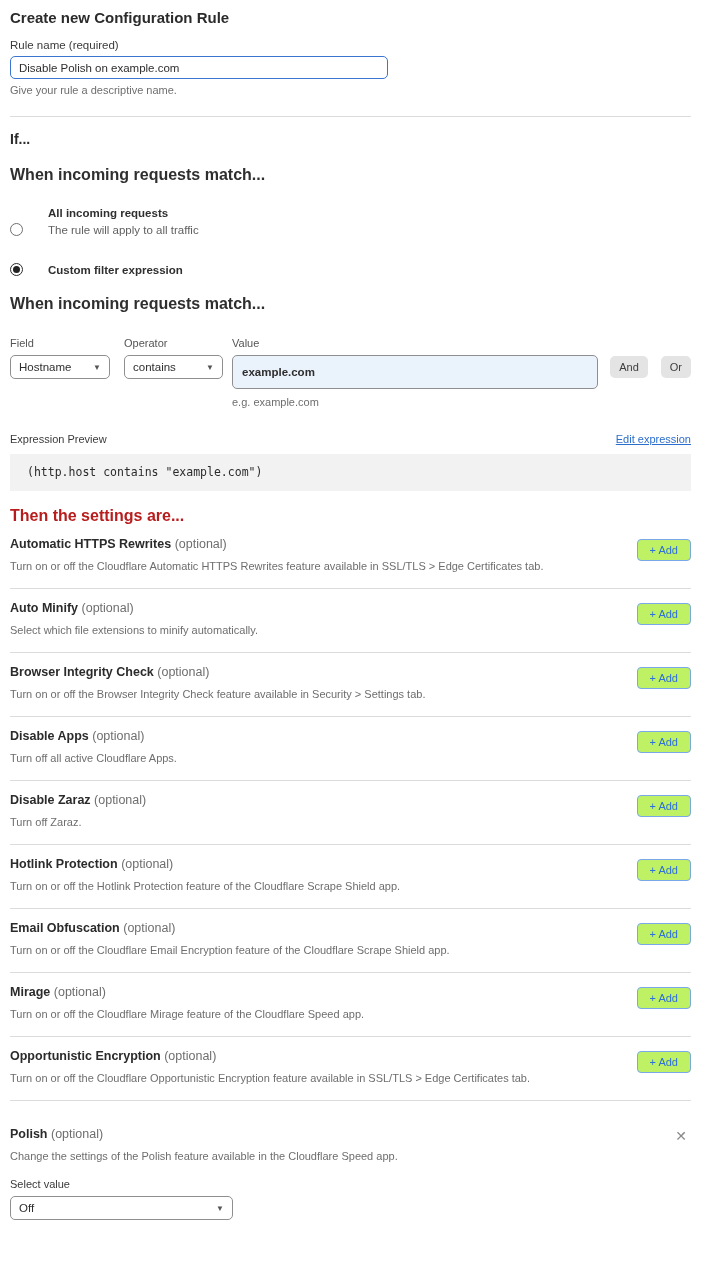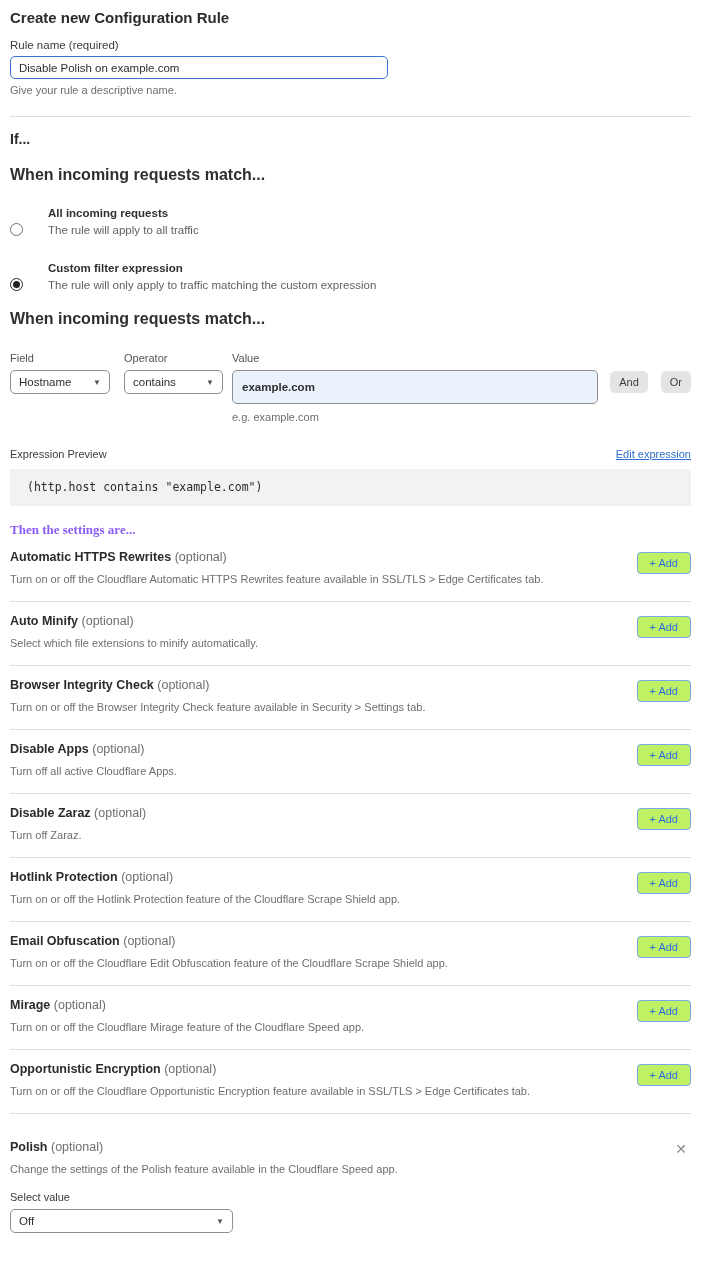--- a/index.html
+++ b/index.html
@@ -121,21 +121,21 @@
   .edit-link { font-size: 11px; color: #2c6ecb; text-decoration: underline; cursor: pointer; }
   .code-block {
     margin-top: 9px;
     background: #f2f2f2;
     padding: 11px 12px 12px 17px;
     font-family: "DejaVu Sans Mono", monospace;
     font-size: 11.5px;
     color: #2b2b2b;
   }
 
-  .then-heading { font-size: 13px; font-weight: bold; margin-top: 16px; color: #8b5cf6; font-family: Liberation Serif, serif; }
+  .then-heading { font-size: 16px; font-weight: bold; margin-top: 16px; color: #b91c1c; }
 
   
   .setting-row {
     display: flex;
     justify-content: space-between;
     align-items: flex-start;
     padding: 27px 0 16px 0;
   }
   #settings-list .setting-row:first-child { padding-top: 12px; }
   .setting-title { font-size: 12.5px; }
@@ -190,21 +190,20 @@
     <span class="radio-texts">
       <div class="radio-label">All incoming requests</div>
       <div class="radio-desc">The rule will apply to all traffic</div>
     </span>
   </div>
 
   <div class="radio-row">
     <span class="radio-circle checked"></span>
     <span class="radio-texts">
       <div class="radio-label">Custom filter expression</div>
-      <div class="radio-desc">The rule will only apply to traffic matching the custom expression</div>
     </span>
   </div>
 
   <div class="match-label">When incoming requests match...</div>
 
   <div class="builder">
     <div class="builder-col-field">
       <div class="col-label">Field</div>
       <div class="select-box">
         <span>Hostname</span>
@@ -322,21 +321,21 @@
     <hr class="setting-divider">
   </div>
 
   <div>
     <div class="setting-row">
       <div class="setting-info">
         <div class="setting-title">
           <span class="setting-name">Email Obfuscation</span>
           <span class="setting-optional"> (optional)</span>
         </div>
-        <div class="setting-desc">Turn on or off the Cloudflare Edit Obfuscation feature of the Cloudflare Scrape Shield app.</div>
+        <div class="setting-desc">Turn on or off the Cloudflare Email Encryption feature of the Cloudflare Scrape Shield app.</div>
       </div>
       <button class="add-btn">+ Add</button>
     </div>
     <hr class="setting-divider">
   </div>
 
   <div>
     <div class="setting-row">
       <div class="setting-info">
         <div class="setting-title">

